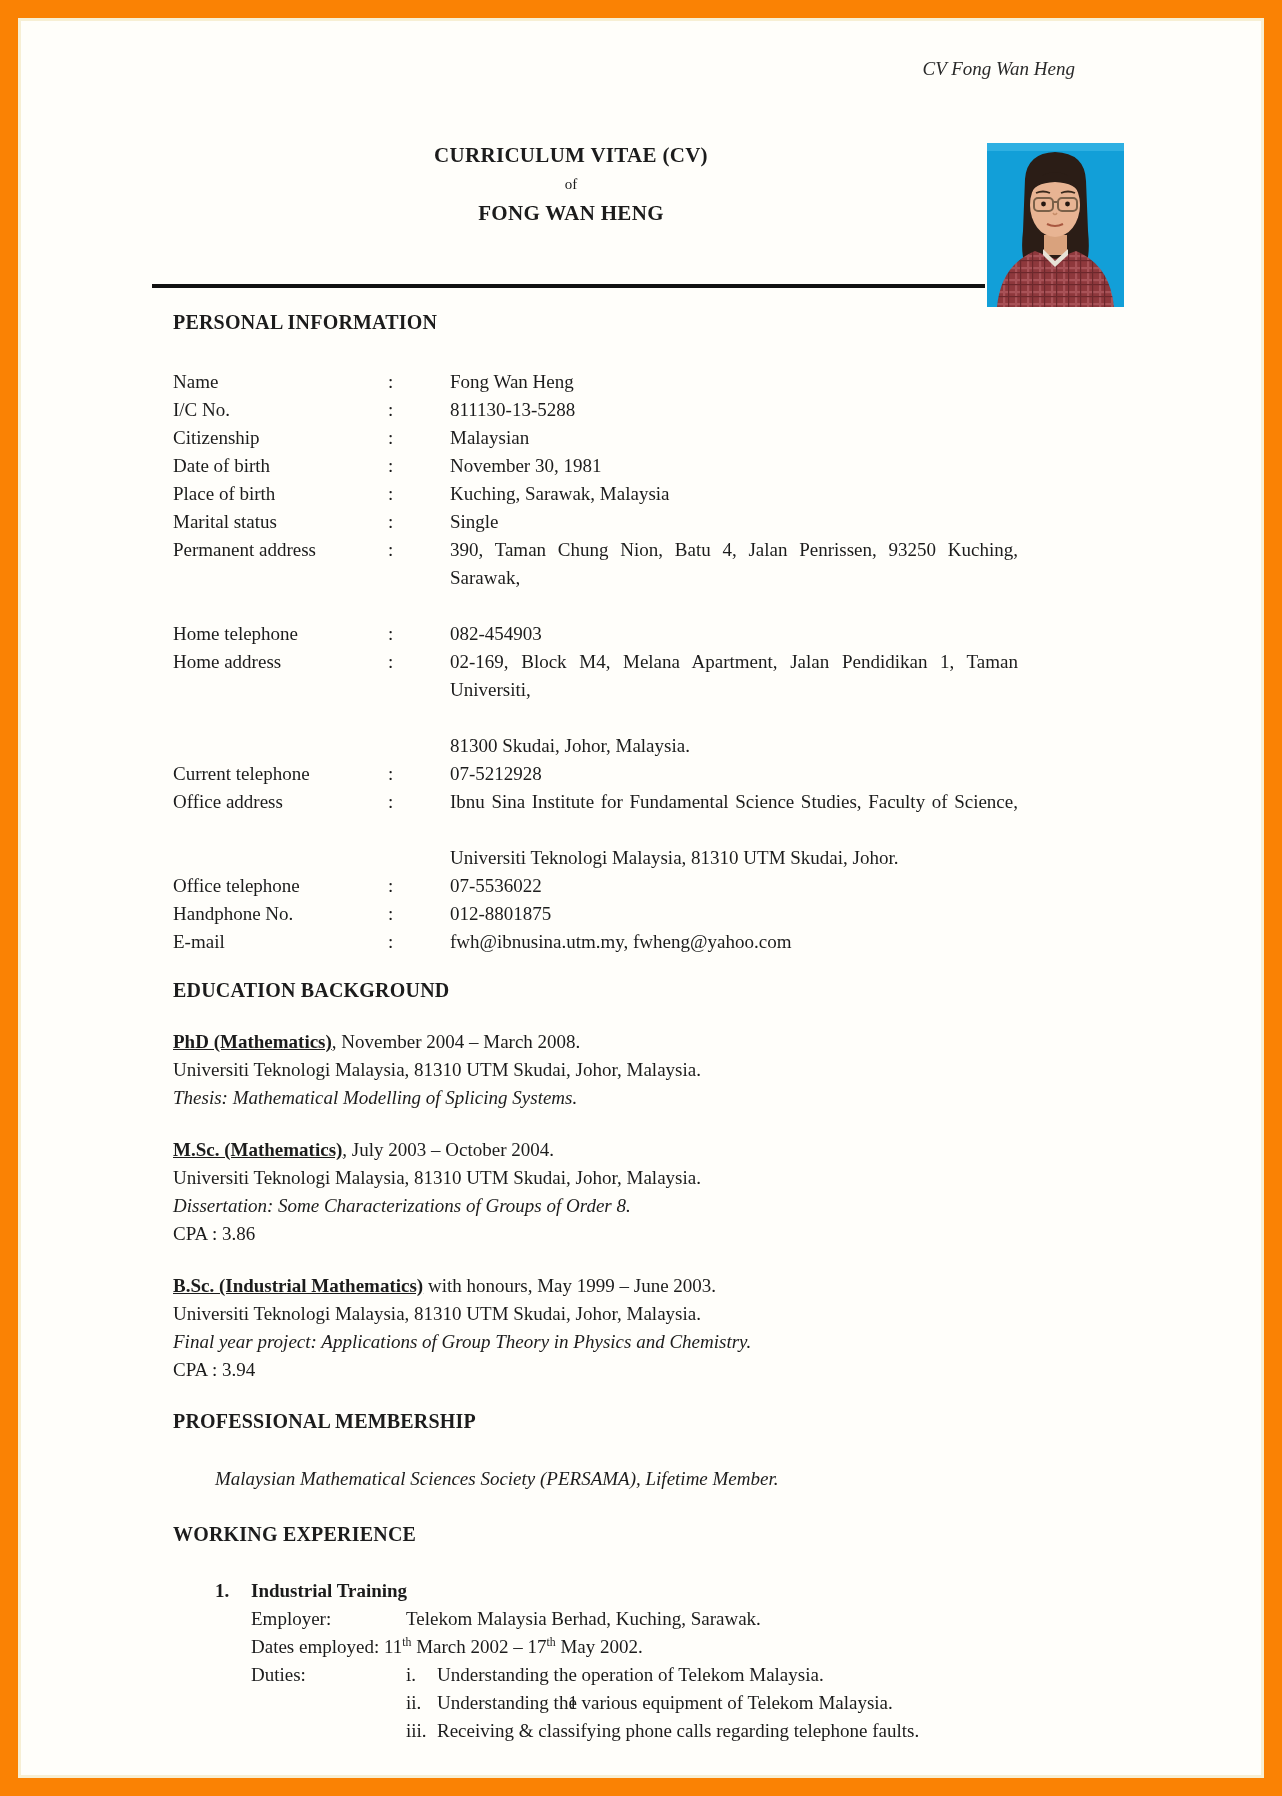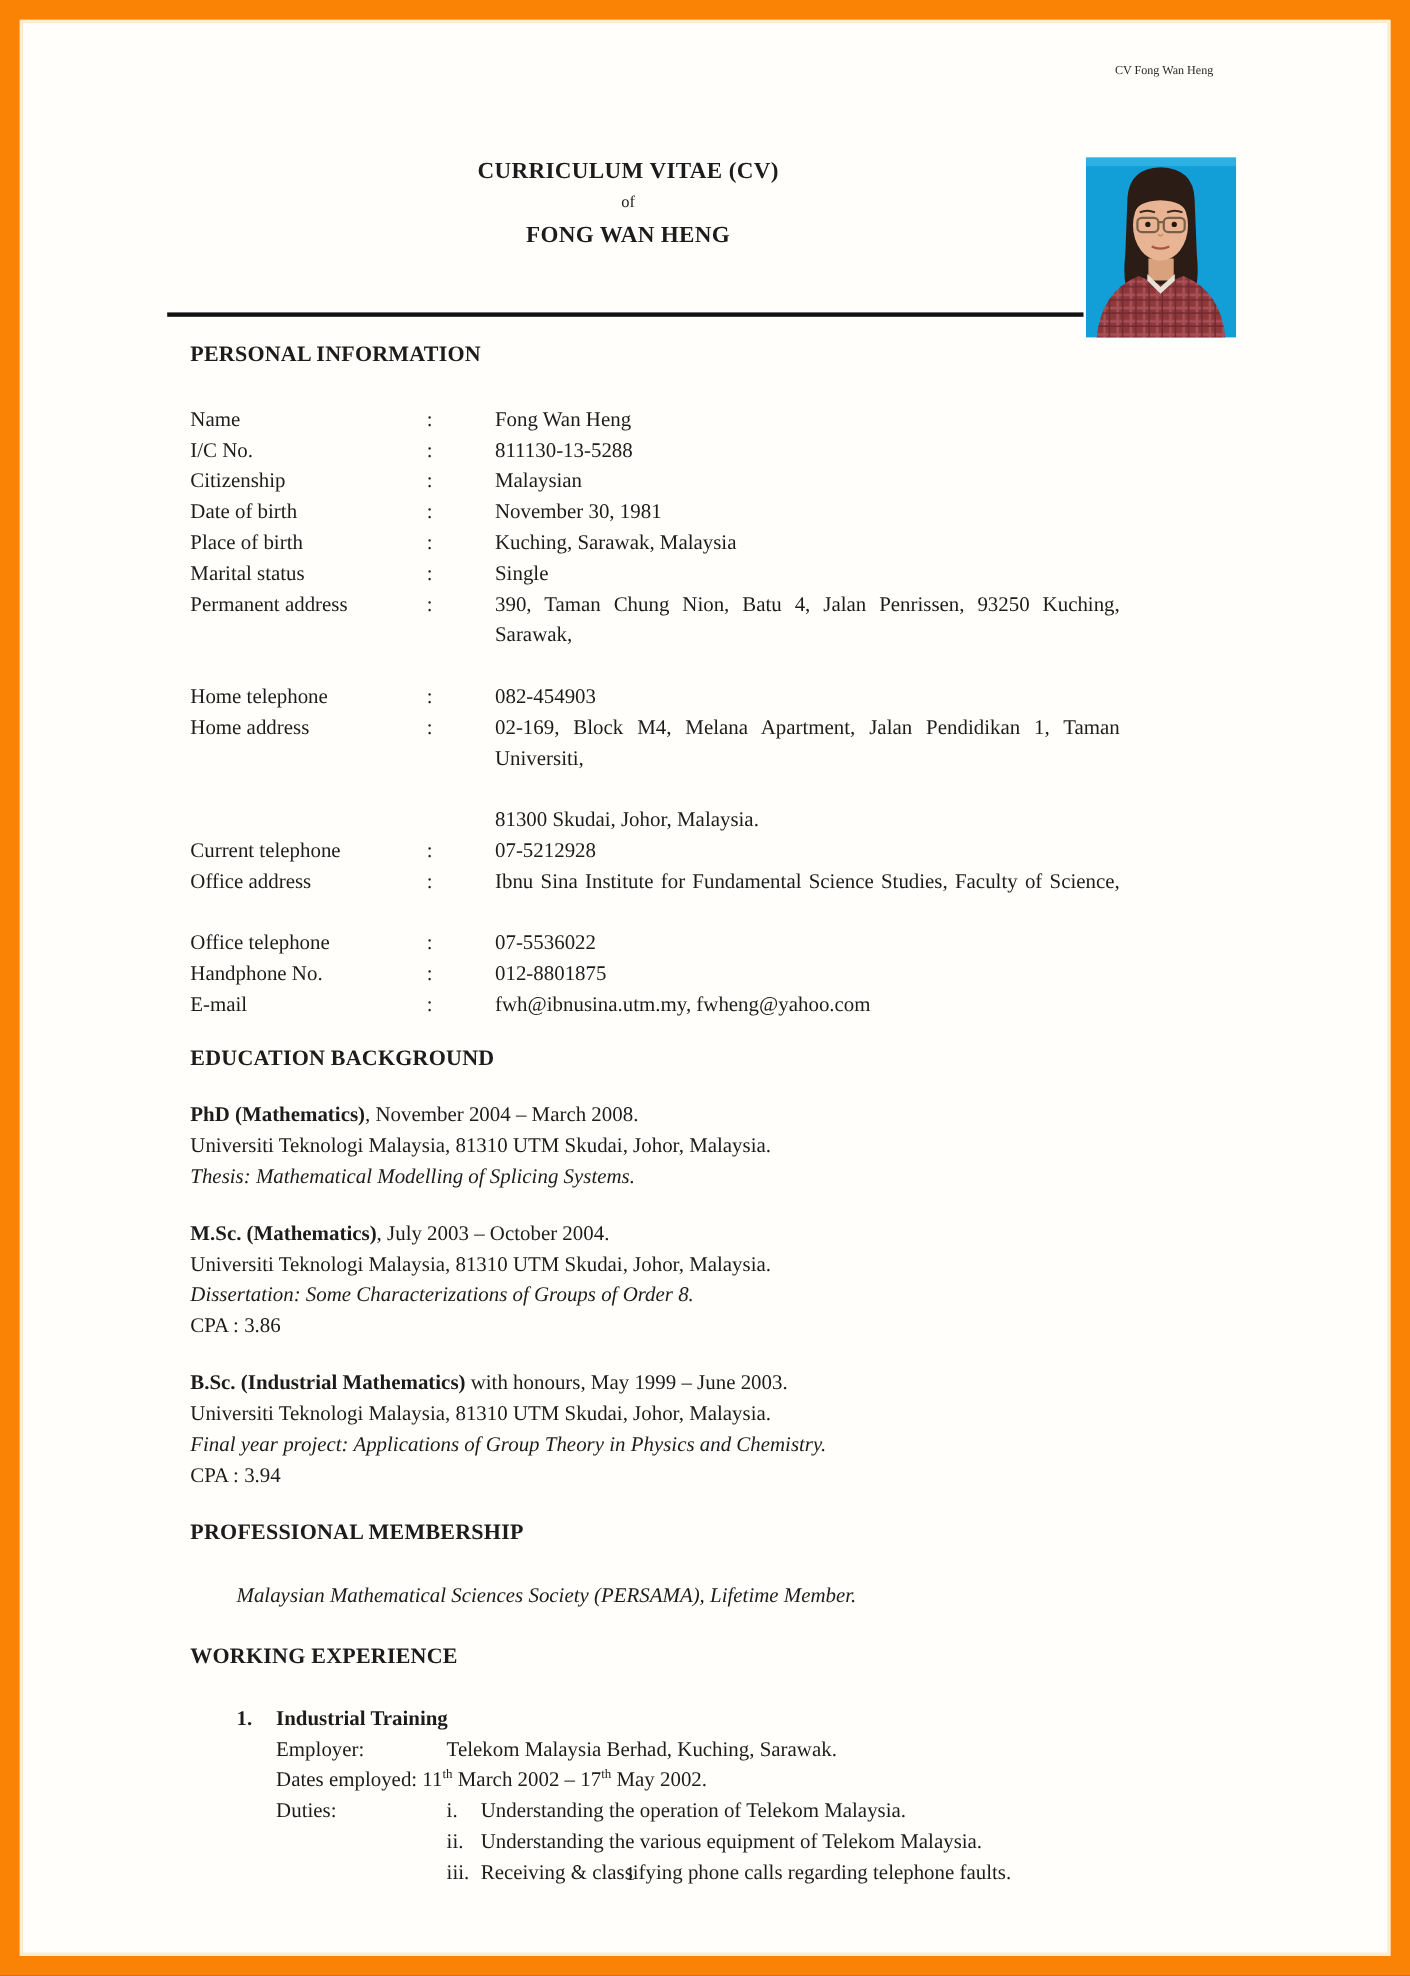--- a/index.html
+++ b/index.html
@@ -1,34 +1,34 @@
 <!DOCTYPE html>
 <html><head>
 <meta charset="utf-8">
 <style>
   html,body{margin:0;padding:0;background:#666;}
   .frame{position:relative;width:1282px;height:1796px;background:#fa8204;overflow:hidden;
          font-family:"Liberation Serif","DejaVu Serif",serif;color:#1c1c1c;}
   .page{position:absolute;left:18px;top:18px;right:18px;bottom:18px;background:#fffefa;
         border:3px solid #f7efd4;box-sizing:border-box;}
-  .hdr-right{position:absolute;top:37px;right:158px;font-size:11px;color:#2a2a2a;}
+  .hdr-right{position:absolute;top:37px;right:186px;font-style:italic;font-size:19px;color:#2a2a2a;}
   .title-block{position:absolute;top:120px;left:0;width:1100px;text-align:center;line-height:29px;}
   .title-main{font-weight:bold;font-size:21px;letter-spacing:.3px;}
   .title-of{font-size:15px;}
   .rule{position:absolute;left:131px;top:263px;width:833px;height:4px;background:#111;}
   .photo{position:absolute;left:966px;top:122px;width:137px;height:164px;overflow:hidden;}
   .main{position:absolute;left:152px;top:287px;width:845px;font-size:19px;line-height:28px;}
   .sec-heading{font-weight:bold;font-size:20px;letter-spacing:.2px;}
   .info-table{margin-top:32px;}
   .row{display:grid;grid-template-columns:215px 62px 1fr;}
   .just{text-align:justify;}
   .just::after{content:"";display:inline-block;width:100%;height:0;}
   .edu-head{margin-top:20px;}
   .edu-item{margin-top:24px;}
-  .b{font-weight:bold;}
+  .b{font-weight:bold;text-decoration:underline;}
   .it{font-style:italic;}
   .pm-head{margin-top:23px;}
   .member-line{margin-top:30px;padding-left:42px;font-style:italic;}
   .we-head{margin-top:27px;}
   .exp-item{margin-top:29px;}
   .exp-title-row{display:grid;grid-template-columns:36px 1fr;padding-left:42px;font-weight:bold;}
   .exp-sub{padding-left:78px;}
   .lbl-row{display:grid;grid-template-columns:155px 1fr;}
   .duty-row{display:grid;grid-template-columns:31px 1fr;}
   sup{font-size:0.62em;line-height:0;}
@@ -139,20 +139,21 @@
         <div class="row">
           <div>Current telephone</div>
           <div>:</div>
           <div>07-5212928</div>
         </div>
         <div class="row">
           <div>Office address</div>
           <div>:</div>
           <div>
             <div class="just">Ibnu Sina Institute for Fundamental Science Studies, Faculty of Science,</div>
+            <div>Universiti Teknologi Malaysia, 81310 UTM Skudai, Johor.</div>
           </div>
         </div>
         <div class="row">
           <div>Office telephone</div>
           <div>:</div>
           <div>07-5536022</div>
         </div>
         <div class="row">
           <div>Handphone No.</div>
           <div>:</div>

